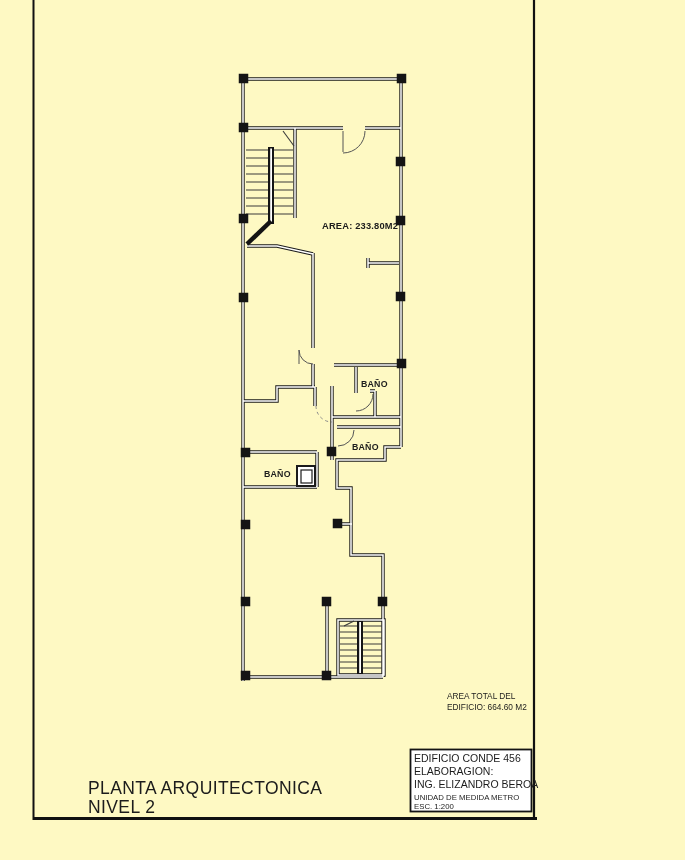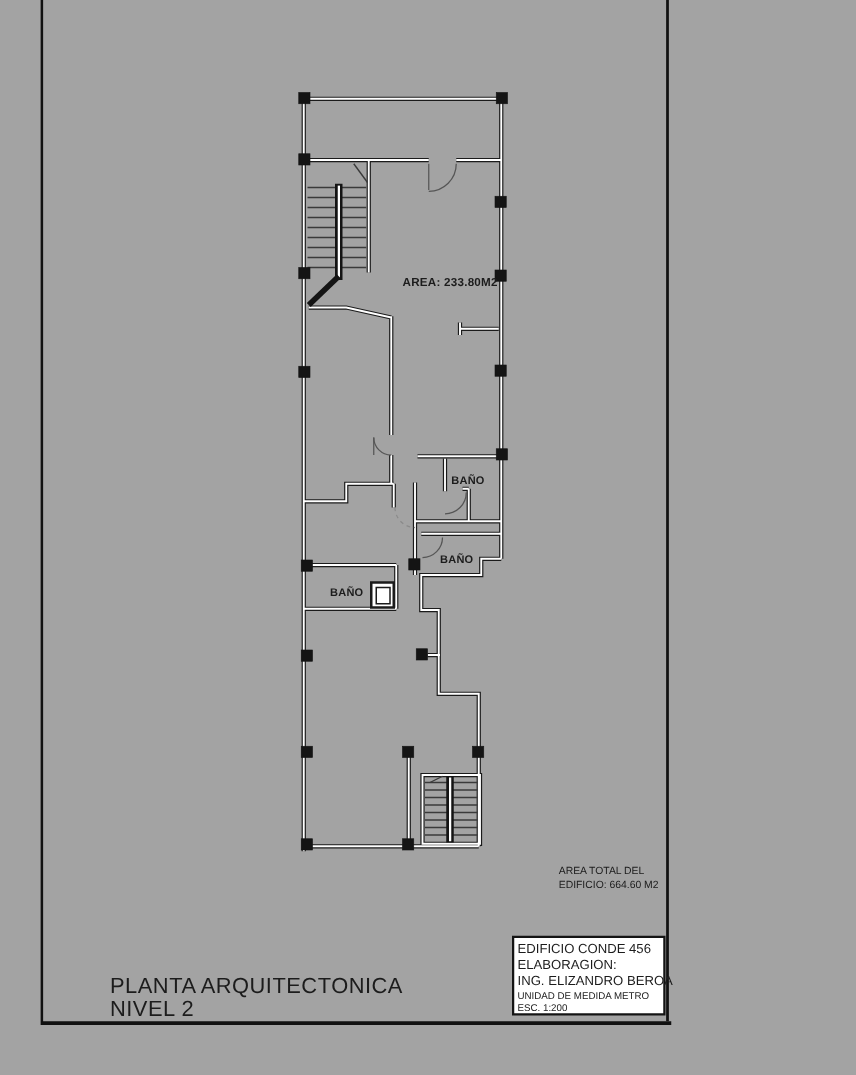--- a/index.html
+++ b/index.html
@@ -1,19 +1,19 @@
 <!DOCTYPE html>
 <html><head>
 <meta charset="utf-8">
 <style>
   html,body{margin:0;padding:0;background:#ffffff;}
   #page{
     position:relative;
     width:685px;height:860px;
-    background:#a3a3a3;
+    background:#fef9c3;
     overflow:hidden;
     font-family:"Liberation Sans", sans-serif;
   }
   svg{display:block;}
   .wall-outer{fill:none;stroke:#1b1b1b;stroke-width:3.4;stroke-linecap:butt;stroke-linejoin:miter;}
   .wall-inner{fill:none;stroke:#ffffff;stroke-width:1.5;stroke-linecap:butt;stroke-linejoin:miter;}
   .thin{fill:none;stroke:#3a3a3a;stroke-width:1.1;}
   .arc{fill:none;stroke:#555555;stroke-width:1;}
   .arc-dashed{fill:none;stroke:#8a8a8a;stroke-width:1;stroke-dasharray:3 3;}
   .col{fill:#141414;stroke:#141414;stroke-width:0.5;}

